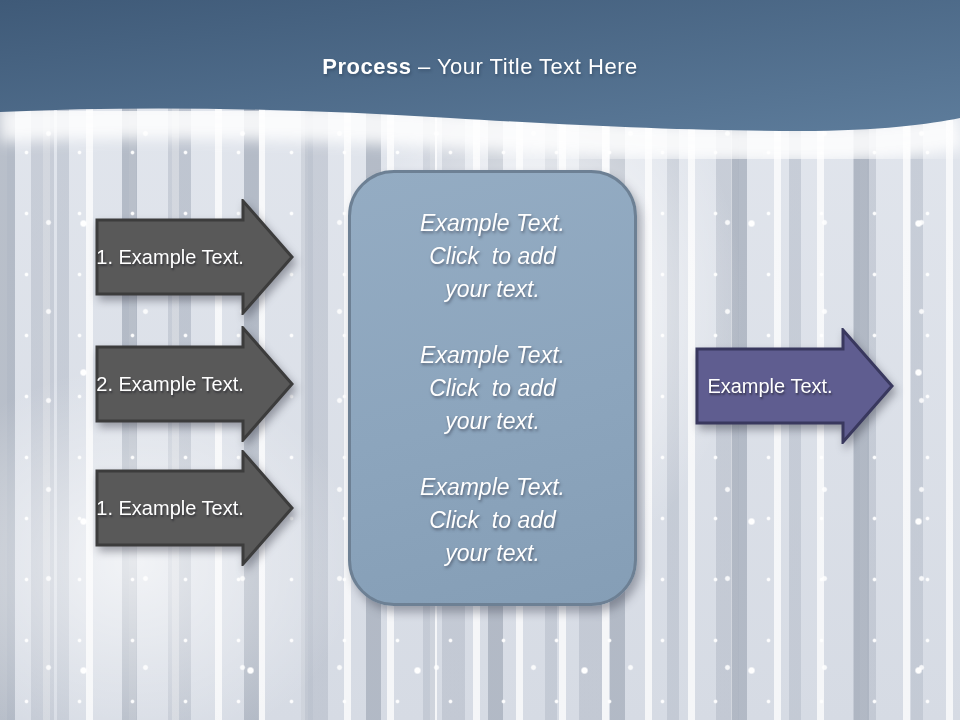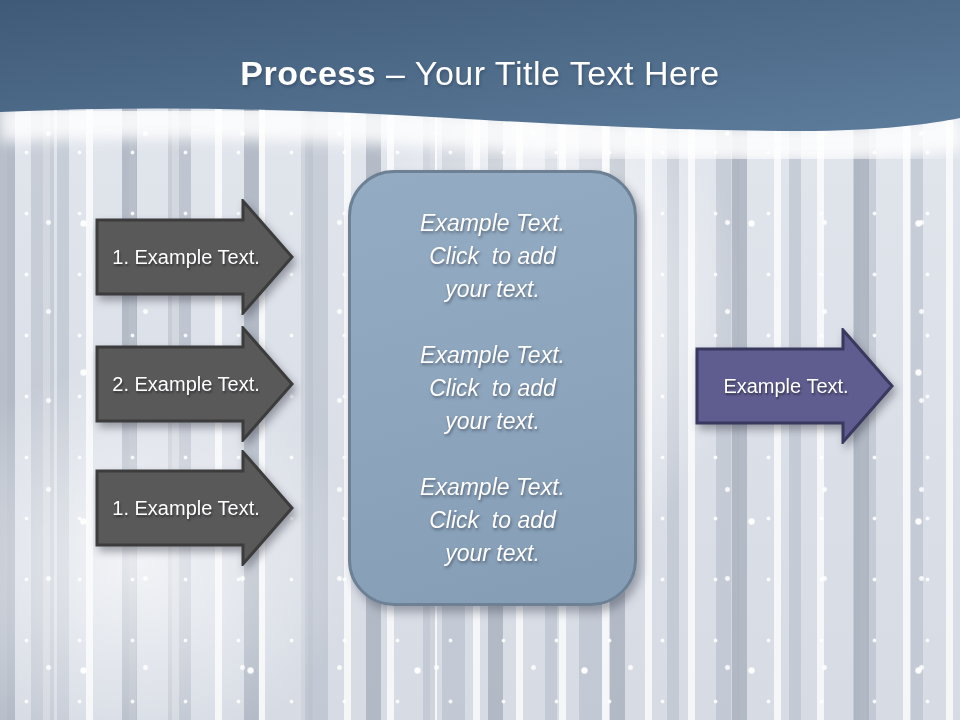--- a/index.html
+++ b/index.html
@@ -16,32 +16,32 @@
       repeating-linear-gradient(90deg, rgba(169,177,190,0.8) 0 15px, rgba(255,255,255,0) 15px 57px, rgba(186,193,205,0.65) 57px 69px, rgba(255,255,255,0) 69px 122px),
       repeating-linear-gradient(90deg, rgba(255,255,255,0) 0 31px, rgba(176,183,196,0.5) 31px 54px, rgba(255,255,255,0) 54px 137px),
       repeating-linear-gradient(90deg, rgba(255,255,255,0.75) 0 7px, rgba(255,255,255,0) 7px 43px),
       linear-gradient(180deg, #e3e7ee, #d6dbe4);
     background-size:53px 61px, 97px 89px, 167px 149px, auto, auto, auto, auto, auto, auto;
     background-repeat:repeat, repeat, repeat, no-repeat, no-repeat, repeat, repeat, repeat, no-repeat;
   }
   .header-svg{position:absolute;top:0;left:0;width:960px;height:170px;display:block;}
   .slide-title{
     position:absolute;top:54px;left:0;width:100%;text-align:center;
-    color:#fff;font-size:34px;letter-spacing:0.5px;
+    color:#fff;font-size:22px;letter-spacing:0.5px;
     text-shadow:1px 2px 3px rgba(25,40,60,0.35);
   }
   .slide-title .bold{font-weight:bold;}
   .shape-arrow{position:absolute;width:200px;height:116px;}
   .shape-arrow svg{position:absolute;top:0;left:0;display:block;
     filter:drop-shadow(3px 5px 4px rgba(55,58,70,0.45));}
   .arrow-label{
     position:absolute;left:2px;top:21px;width:146px;height:74px;
     display:flex;align-items:center;justify-content:center;
     color:#fff;font-size:20px;text-shadow:1px 2px 2px rgba(30,30,38,0.6);
-    pointer-events:none;white-space:nowrap;margin-left:16px;
+    pointer-events:none;white-space:nowrap;
   }
   .arrow-step-1{left:95px;top:199px;}
   .arrow-step-2{left:95px;top:326px;padding-left:9px;}
   .arrow-step-3{left:95px;top:450px;}
   .arrow-result{left:695px;top:328px;}
   .step-poly{fill:var(--step-arrow-fill,#595959);stroke:var(--step-arrow-border,#3c3c3c);stroke-width:3;}
   .result-poly{fill:var(--result-arrow-fill,#5f5d90);stroke:var(--result-arrow-border,#39385e);stroke-width:3;}
   .detail-panel{
     position:absolute;left:348px;top:170px;width:289px;height:436px;
     box-sizing:border-box;border:3px solid var(--panel-border,#6d8094);

